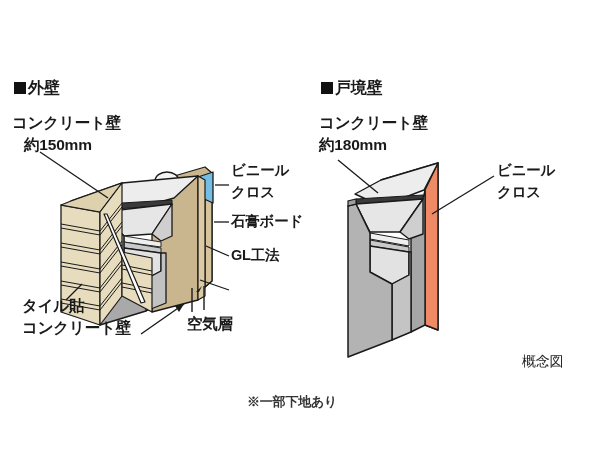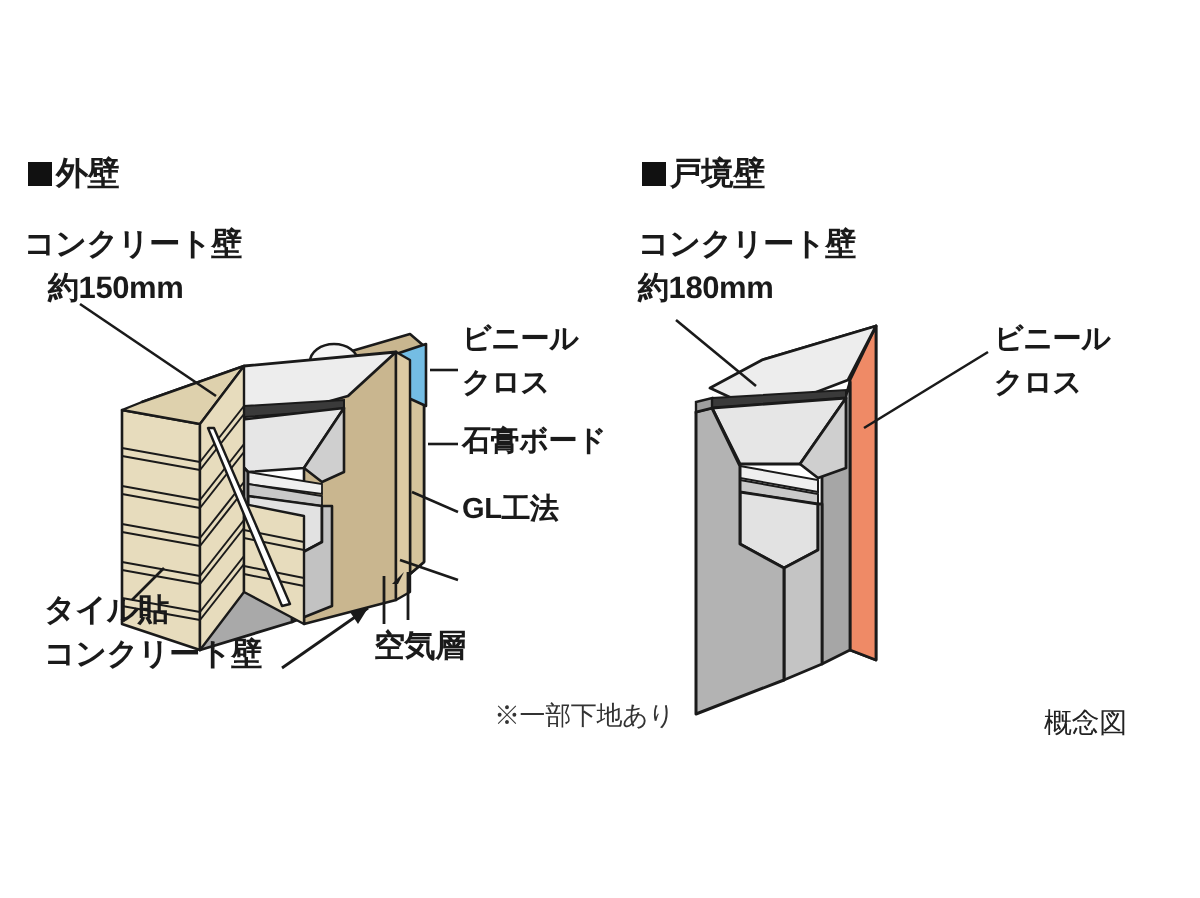--- a/index.html
+++ b/index.html
@@ -50,21 +50,22 @@
     font-weight: 700;
   }
   .callout {
     font-size: 14.5px;
     font-weight: 700;
   }
   .note {
     font-size: 13px;
     font-family: "Liberation Serif", "DejaVu Serif", serif;
     color: #333333;
-    font-weight: 400;
+    font-weight: 700;
+    margin-top: 44px;
   }
   .concept {
     font-size: 14px;
     font-family: Liberation Sans, sans-serif;
     color: #222222;
     font-weight: 400;
   }
 </style>
 </head>
 <body>

